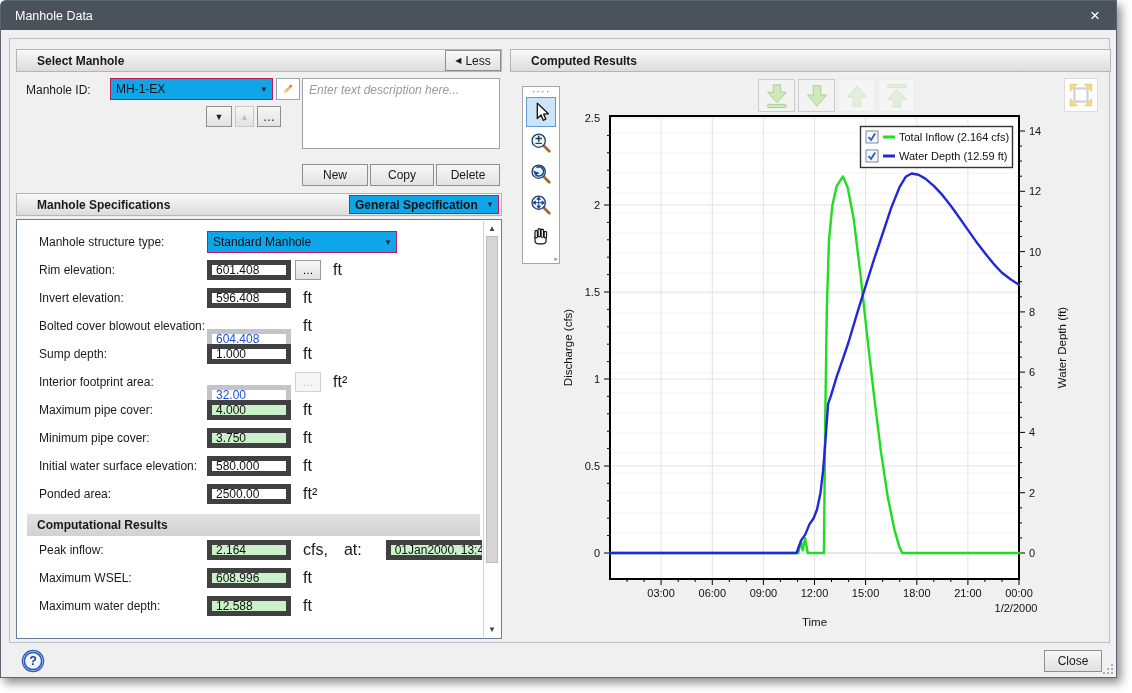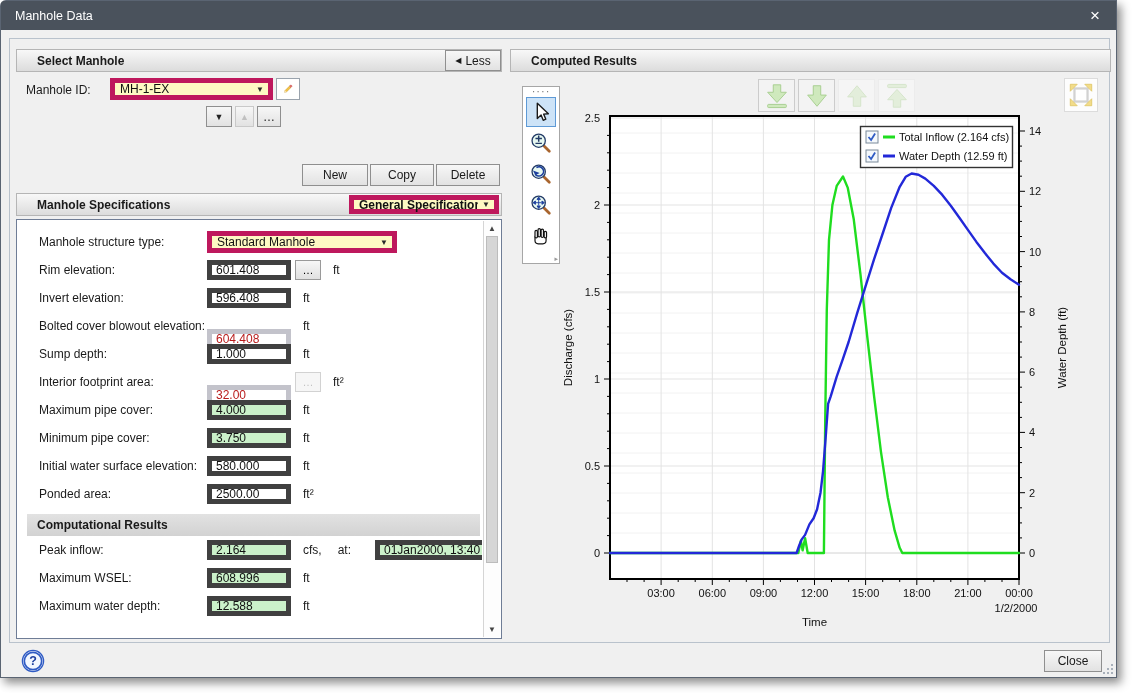--- a/index.html
+++ b/index.html
@@ -8,29 +8,29 @@
     border:1px solid #5a6472;box-shadow:4px 5px 9px rgba(0,0,0,.45);box-sizing:border-box;}
   .titlebar{position:absolute;left:0;top:0;right:0;height:29px;background:#4a525c;display:flex;align-items:center;}
   .titlebar .title{color:#fff;font-size:12.5px;padding-left:14px;}
   .titlebar .xbtn{margin-left:auto;width:42px;height:29px;color:#fff;font-size:17px;display:flex;align-items:center;justify-content:center;cursor:default;}
   .content-frame{position:absolute;left:8px;top:37px;width:1101px;height:605px;border:1px solid #b9c2cc;background:#f0f0f0;box-sizing:border-box;}
   .grpheader{position:absolute;left:0;top:0;right:0;height:23px;background:linear-gradient(180deg,#f8f8f8,#dcdcdc);
     border:1px solid #b5b5b5;box-sizing:border-box;font-size:12px;font-weight:bold;color:#1a1a1a;
     display:flex;align-items:center;padding-left:20px;}
   .btn{background:linear-gradient(180deg,#f7f7f7,#e2e2e2);border:1px solid #8f8f8f;font-size:12px;
     font-family:"Liberation Sans",sans-serif;color:#1a1a1a;display:flex;align-items:center;justify-content:center;box-sizing:border-box;}
-  .combo{background:#fef9c3;border:5px solid #be185d;box-sizing:border-box;display:flex;align-items:center;font-size:12px;color:#111;justify-content:center;}
+  .combo{background:#0ea5e9;border:1px solid #be185d;box-sizing:border-box;display:flex;align-items:center;font-size:12px;color:#111;justify-content:center;}
   .combo .cv{flex:1;padding-left:5px;white-space:nowrap;overflow:hidden;}
   .combo .carr{width:16px;text-align:center;font-size:8px;color:#2a2a2a;}
   .fin{border:5px solid #404040;height:20px;box-sizing:border-box;font-size:12px;padding:0 4px;
     font-family:"Liberation Sans",sans-serif;background:#fff;color:#111;}
-  .fin.disabled{color:#b91c1c;border-color:#c3c3cb;margin-top:25px;}
+  .fin.disabled{color:#1d4ed8;border-color:#c3c3cb;margin-top:25px;}
   .fin.result{background:#cbf1ca;}
   .flabel{font-size:12px;color:#1a1a1a;}
-  .unit{font-size:12px;color:#1a1a1a;margin-left:12px;}
+  .unit{font-size:16px;color:#1a1a1a;margin-left:12px;}
   .mini-btn{width:26px;height:20px;background:linear-gradient(180deg,#f7f7f7,#e0e0e0);border:1px solid #9a9a9a;
     font-size:11px;line-height:10px;box-sizing:border-box;}
   .mini-btn:disabled{border-color:#d2d2d2;color:#c2c2c2;background:#f6f6f6;}
   .form-row{height:28px;display:flex;align-items:center;padding-left:12px;}
   .form-row .flabel{width:168px;flex:0 0 168px;}
   .group-bar{height:22px;background:linear-gradient(180deg,#e2e2e2,#d2d2d2);margin:0 2px 0 0;
     font-size:12px;font-weight:bold;color:#1a1a1a;display:flex;align-items:center;padding-left:10px;}
   .scrollbar{position:absolute;right:1px;top:1px;bottom:1px;width:17px;background:#fdfdfd;border-left:1px solid #d5d5d5;box-sizing:border-box;}
   .scrollbar .sarr{position:absolute;left:0;right:0;height:15px;text-align:center;font-size:8px;color:#444;line-height:15px;}
   .scrollbar .thumb{position:absolute;left:2px;width:12px;background:#d6d6d6;border:1px solid #bcbcbc;box-sizing:border-box;}
@@ -79,20 +79,21 @@
       </button>
       <button class="btn" style="position:absolute;left:190px;top:57px;width:26px;height:21px;">
         <span style="font-size:9px;color:#222;">▼</span>
       </button>
       <button class="btn" style="position:absolute;left:219px;top:57px;width:19px;height:21px;border-color:#c9c9c9;">
         <span style="font-size:9px;color:#c0c0c0;">▲</span>
       </button>
       <button class="btn" style="position:absolute;left:241px;top:57px;width:24px;height:21px;">
         <span style="font-size:12px;line-height:6px;">…</span>
       </button>
+      <textarea class="desc" style="left: 286px; top: 29px; width: 198px; height: 71px;" placeholder="Enter text description here..."></textarea>
       <button class="btn" style="position:absolute;left:286px;top:115px;width:66px;height:22px;">New</button>
       <button class="btn" style="position:absolute;left:354px;top:115px;width:64px;height:22px;">Copy</button>
       <button class="btn" style="position:absolute;left:420px;top:115px;width:64px;height:22px;">Delete</button>
     </div>
 
     <div class="grpheader" style="top:154px;left:6px;right:auto;width:486px;">
       <span>Manhole Specifications</span>
       <div class="combo" style="position:absolute;right:2px;top:1px;width:150px;height:19px;">
         <span class="cv">General Specification</span>
         <span class="carr">▼</span>

